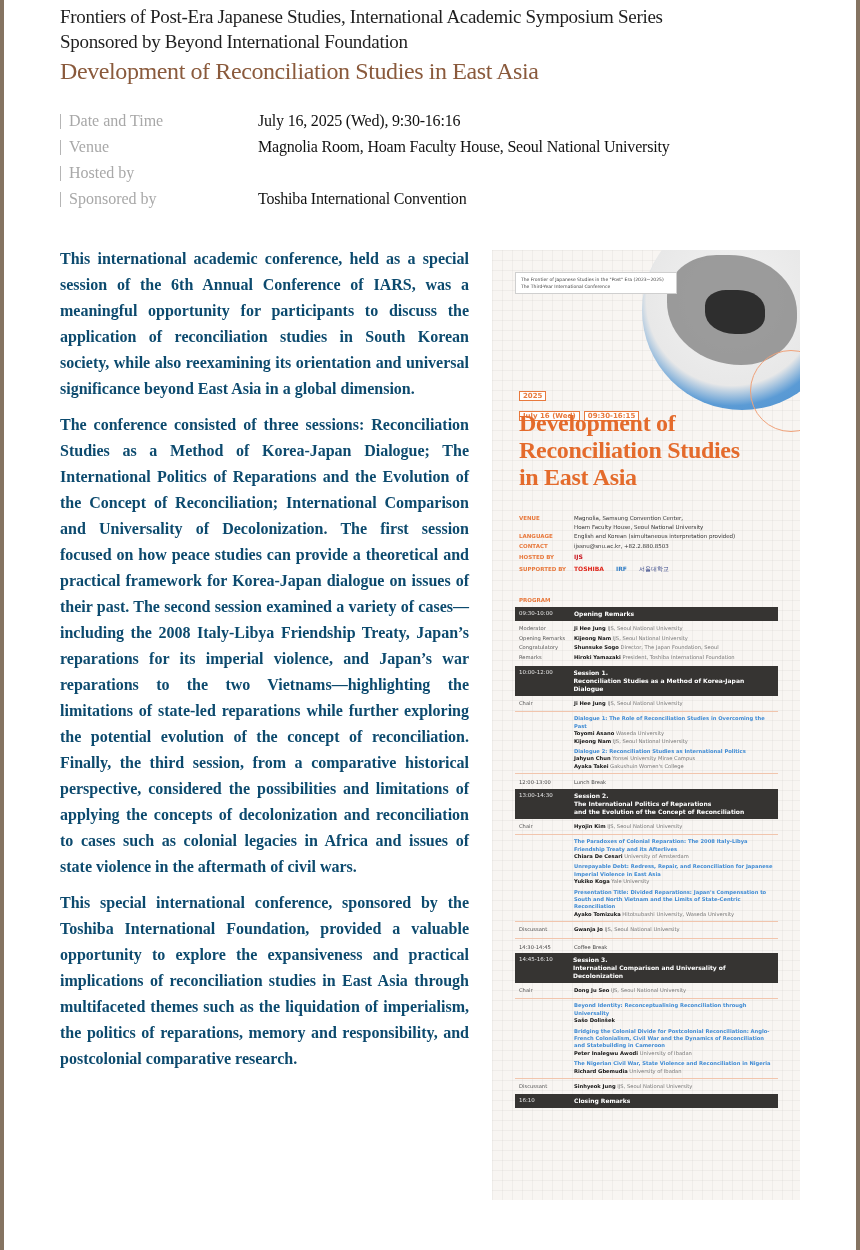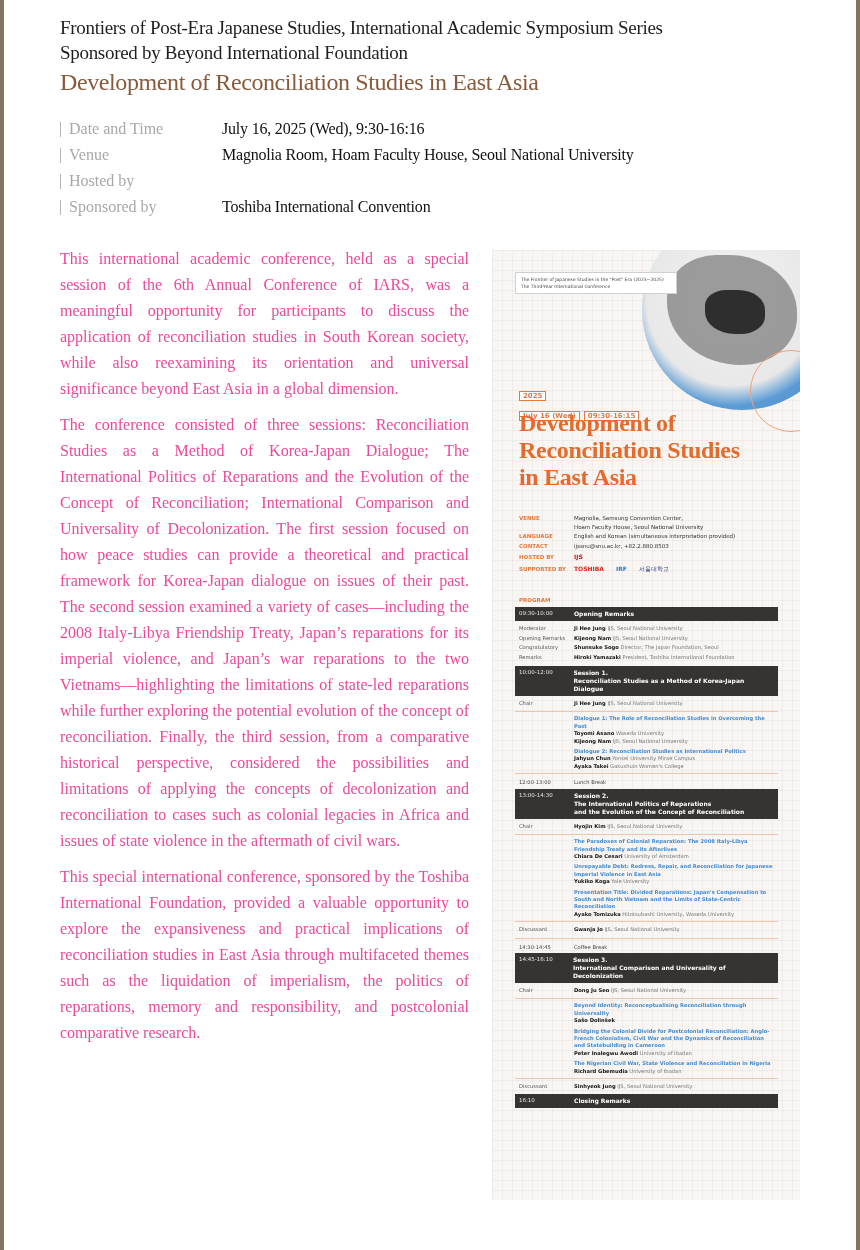--- a/index.html
+++ b/index.html
@@ -5,43 +5,43 @@
   html, body { margin: 0; padding: 0; }
   body {
     width: 860px; height: 1250px; position: relative; overflow: hidden;
     background: #ffffff;
     font-family: "Liberation Serif", "DejaVu Serif", serif;
     color: #1a1a1a;
   }
   .frame-left { position: absolute; left: 0; top: 0; width: 4px; height: 1250px; background: #857361; }
   .frame-right { position: absolute; left: 856px; top: 0; width: 4px; height: 1250px; background: #857361; }
 
-  .header { position: absolute; left: 60px; top: 16px; width: 780px; }
+  .header { position: absolute; left: 60px; top: 5px; width: 780px; }
   .series-line {
     font-size: 19px; line-height: 25px; color: #1f1f1f; letter-spacing: -0.3px;
     white-space: nowrap;
   }
   .series-line.first { margin-top: -1px; }
   .main-title {
     font-size: 24px; line-height: 32px; font-weight: normal; color: #8a5a3c;
     letter-spacing: -0.4px; margin-top: 1px; white-space: nowrap;
   }
 
   .info { position: absolute; left: 60px; top: 112px; width: 760px; }
-  .info-row { display: flex; height: 26px; align-items: flex-end; }
+  .info-row { display: flex; height: 26px; align-items: flex-start; gap: 36px; }
   .info-label {
     width: 162px; font-size: 16px; color: #a8a8a8; white-space: nowrap;
     display: flex; align-items: center;
   }
   .info-label .bar { display: inline-block; width: 1px; height: 15px; background: #b5b5b5; margin-right: 8px; }
-  .info-value { font-size: 16px; color: #111; white-space: nowrap; letter-spacing: -0.2px; margin-top: 14px; }
+  .info-value { font-size: 16px; color: #111; white-space: nowrap; letter-spacing: -0.2px; }
 
   .body-text { position: absolute; left: 60px; top: 246px; width: 409px; }
   .body-text p {
-    margin: 0 0 10px 0; font-size: 16px; line-height: 26px; text-align: justify; color: #ec4899;
+    margin: 0 0 10px 0; font-size: 16px; line-height: 26px; text-align: justify; color: #0c4a6e; font-weight: bold;
   }
 
   
   .poster {
     position: absolute; left: 492px; top: 250px; width: 308px; height: 950px;
     background: #f8f5f2; overflow: hidden;
     font-family: "DejaVu Sans", "Liberation Sans", sans-serif;
     background-image:
       linear-gradient(rgba(0,0,0,0.035) 1px, transparent 1px),
       linear-gradient(90deg, rgba(0,0,0,0.035) 1px, transparent 1px);

